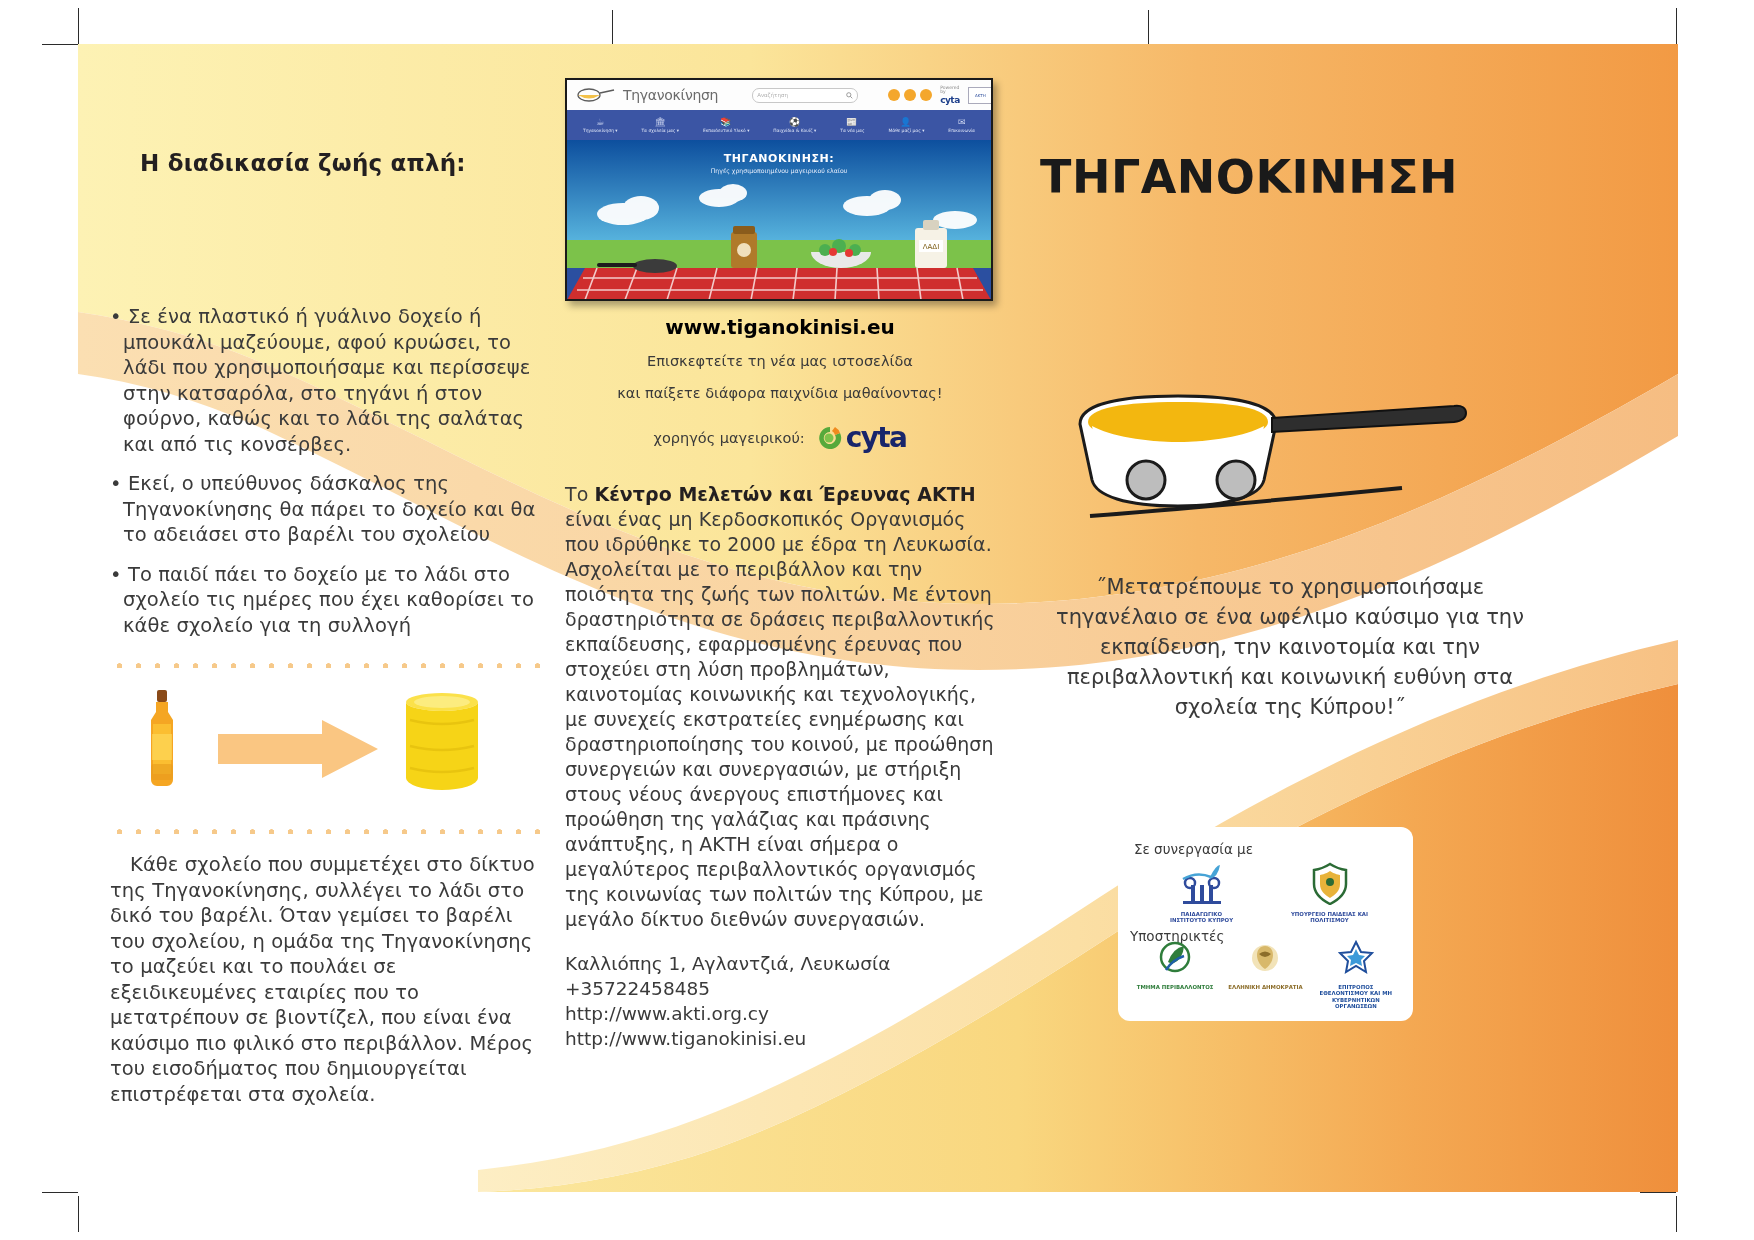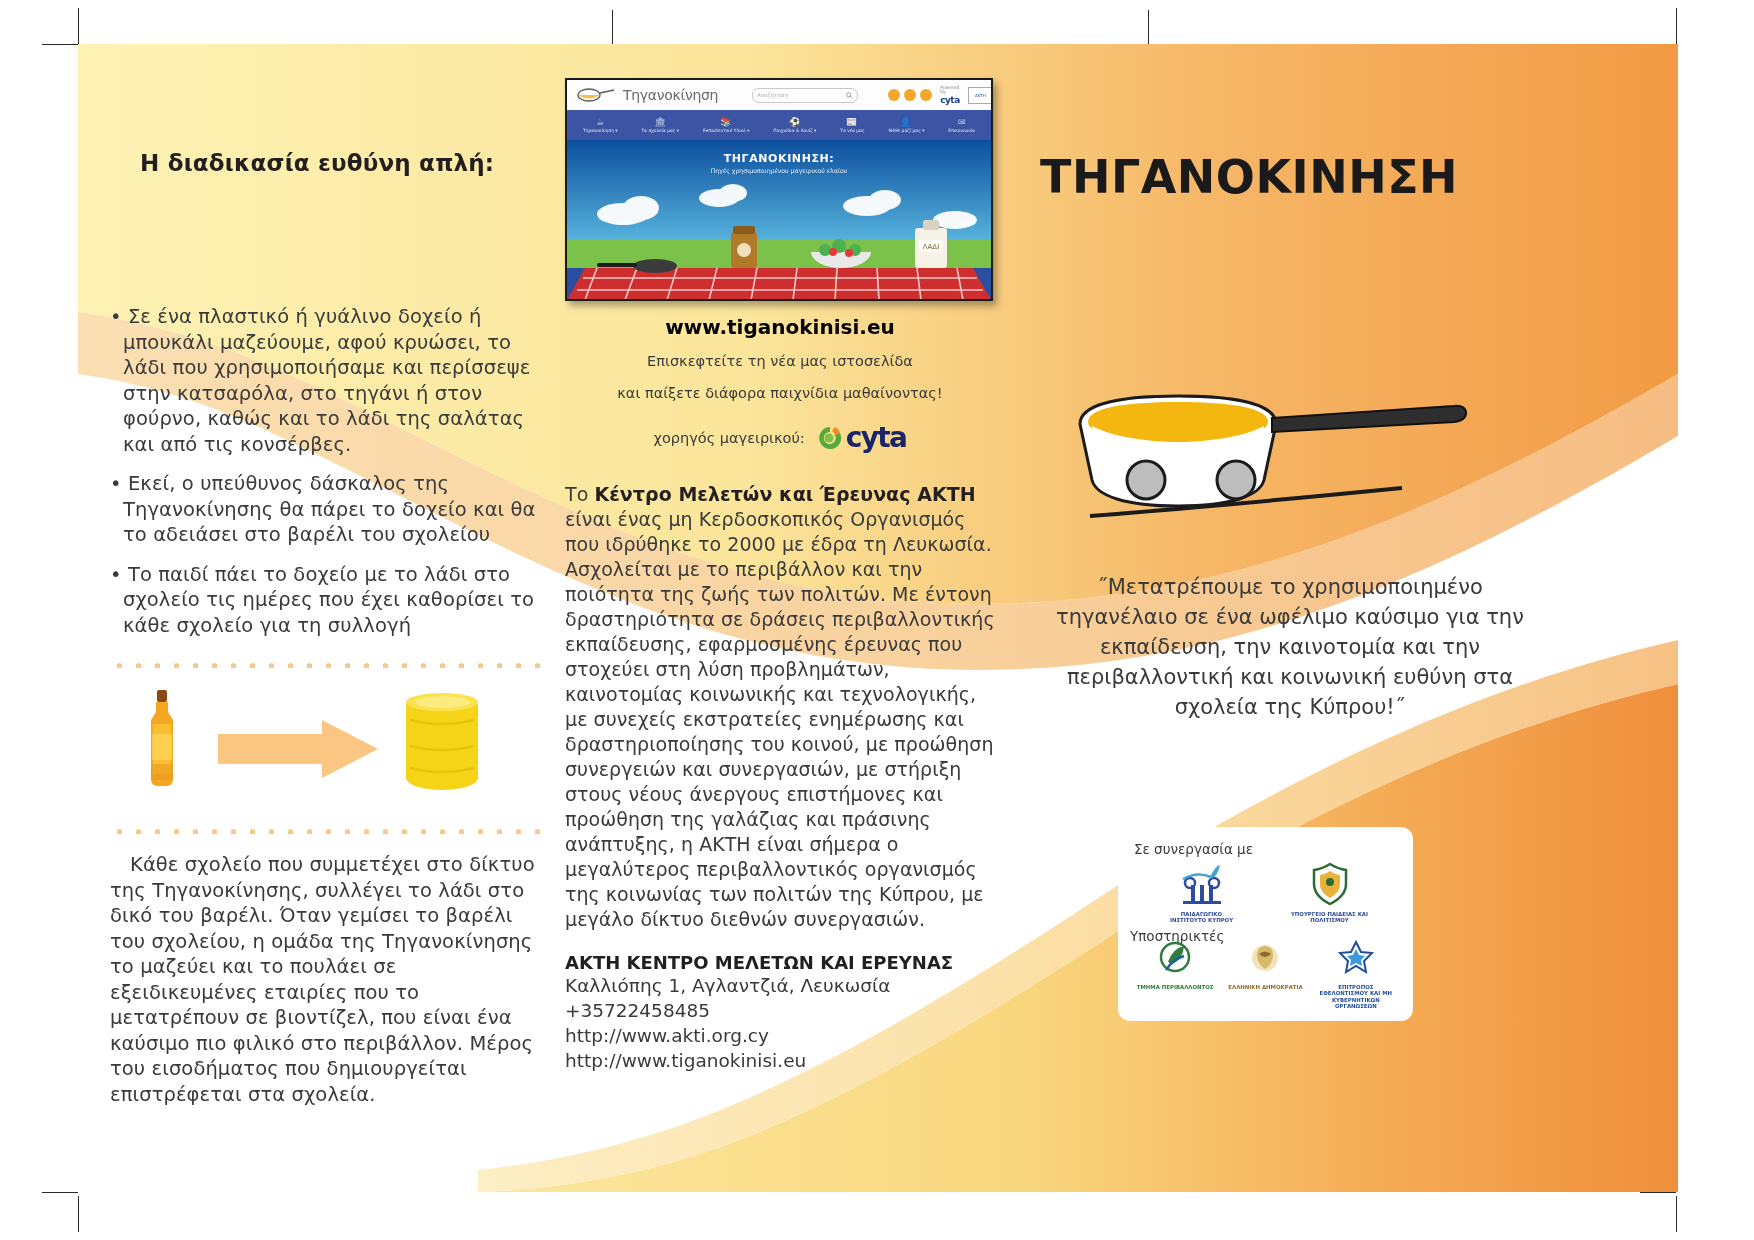--- a/index.html
+++ b/index.html
@@ -155,21 +155,21 @@
                C1360,534 1150,626 900,626 C610,626 415,492 196,390 C131,359 66,339 0,330 Z" fill="url(#gBand)"></path>
 
       <path d="M1600,640 C1380,690 1190,790 1020,900 C880,990 760,1060 640,1104 C560,1132 480,1145 400,1148 L1600,1148 Z" fill="url(#gBot)"></path>
 
       <path d="M1600,596 C1372,648 1176,752 1002,866 C864,956 742,1028 622,1074 C548,1102 474,1118 400,1126
                L400,1148 C480,1145 560,1132 640,1104 C760,1060 880,990 1020,900 C1190,790 1380,690 1600,640 Z" fill="url(#gBot2)"></path>
     </svg>
   </div>
 
   <div class="col col-left">
-    <h2 class="head-left">Η διαδικασία ευθύνη απλή:</h2>
+    <h2 class="head-left">Η διαδικασία ζωής απλή:</h2>
 
     <ul class="bullets">
       <li>• Σε ένα πλαστικό ή γυάλινο δοχείο ή μπουκάλι μαζεύουμε, αφού κρυώσει, το λάδι που χρησιμοποιήσαμε και περίσσεψε στην κατσαρόλα, στο τηγάνι ή στον φούρνο, καθώς και το λάδι της σαλάτας και από τις κονσέρβες.</li>
       <li>• Εκεί, ο υπεύθυνος δάσκαλος της Τηγανοκίνησης θα πάρει το δοχείο και θα το αδειάσει στο βαρέλι του σχολείου</li>
       <li>• Το παιδί πάει το δοχείο με το λάδι στο σχολείο τις ημέρες που έχει καθορίσει το κάθε σχολείο για τη συλλογή</li>
     </ul>
 
     <div class="dotline"></div>
 
     <div class="flowrow">
@@ -341,41 +341,40 @@
           <path d="M13,2 a11,11 0 1 0 10,6 l-5,2 a6,6 0 1 1 -5,-3 z" fill="#57a93b"></path>
           <path d="M18,2 a11,11 0 0 1 5,6 l-5,2 a6,6 0 0 0 -3,-4 z" fill="#f08a1e"></path>
           <circle cx="12" cy="13" r="4.5" fill="#7ec24a"></circle>
         </svg>
         <span class="cyta-word">cyta</span>
       </span>
     </div>
 
     <p class="akti-para"><span>Το </span><b>Κέντρο Μελετών και Έρευνας ΑΚΤΗ</b><span> είναι ένας μη Κερδοσκοπικός Οργανισμός που ιδρύθηκε το 2000 με έδρα τη Λευκωσία. Ασχολείται με το περιβάλλον και την ποιότητα της ζωής των πολιτών. Με έντονη δραστηριότητα σε δράσεις περιβαλλοντικής εκπαίδευσης, εφαρμοσμένης έρευνας που στοχεύει στη λύση προβλημάτων, καινοτομίας κοινωνικής και τεχνολογικής, με συνεχείς εκστρατείες ενημέρωσης και δραστηριοποίησης του κοινού, με προώθηση συνεργειών και συνεργασιών, με στήριξη στους νέους άνεργους επιστήμονες και προώθηση της γαλάζιας και πράσινης ανάπτυξης, η ΑΚΤΗ είναι σήμερα ο μεγαλύτερος περιβαλλοντικός οργανισμός της κοινωνίας των πολιτών της Κύπρου, με μεγάλο δίκτυο διεθνών συνεργασιών.</span></p>
 
-    <div class="contact-h">ΑΚΤΗ ΚΕΝΤΡΟ ΜΕΛΕΤΩΝ ΚΑΙ ΕΡΕΥΝΑΣ</div>
     <div class="contact">Καλλιόπης 1, Αγλαντζιά, Λευκωσία</div>
     <div class="contact">+35722458485</div>
     <div class="contact">http://www.akti.org.cy</div>
     <div class="contact">http://www.tiganokinisi.eu</div>
   </div>
 
   <div class="col col-right">
     <h1 class="title-right">ΤΗΓΑΝΟΚΙΝΗΣΗ</h1>
 
     <svg class="pan-wrap" viewBox="0 0 420 150">
       <path d="M30,40 C30,20 70,12 128,12 C186,12 226,20 226,40 L214,96 C210,112 180,122 128,122 C76,122 46,112 42,96 Z" fill="#ffffff" stroke="#1b1b1b" stroke-width="3"></path>
       <path d="M38,38 C38,24 74,18 128,18 C182,18 218,24 218,38 C218,50 182,58 128,58 C74,58 38,50 38,38 Z" fill="#f3b70f"></path>
       <path d="M42,42 C60,52 96,58 128,58 C160,58 196,52 214,42 L208,76 C200,86 168,92 128,92 C88,92 56,86 48,76 Z" fill="#ffffff"></path>
       <path d="M222,34 L404,22 C412,21 416,24 416,29 C416,34 412,37 404,38 L222,48 Z" fill="#2e2e2e" stroke="#111" stroke-width="2"></path>
       <circle cx="96" cy="96" r="19" fill="#bdbdbd" stroke="#1b1b1b" stroke-width="3"></circle>
       <circle cx="186" cy="96" r="19" fill="#bdbdbd" stroke="#1b1b1b" stroke-width="3"></circle>
       <path d="M40,132 C120,126 250,114 352,104" stroke="#1b1b1b" stroke-width="4" fill="none"></path>
     </svg>
 
-    <p class="quote">˝Μετατρέπουμε το χρησιμοποιημένο τηγανέλαιο σε ένα ωφέλιμο καύσιμο για την εκπαίδευση, την καινοτομία και την περιβαλλοντική και κοινωνική ευθύνη στα σχολεία της Κύπρου!˝</p>
+    <p class="quote">˝Μετατρέπουμε το χρησιμοποιήσαμε τηγανέλαιο σε ένα ωφέλιμο καύσιμο για την εκπαίδευση, την καινοτομία και την περιβαλλοντική και κοινωνική ευθύνη στα σχολεία της Κύπρου!˝</p>
   </div>
 
   <div class="partners">
     <div class="p-head">Σε συνεργασία με</div>
 
     <div class="p-row1">
       <div class="logo-box">
         <svg width="50" height="44" viewBox="0 0 50 44">
           <path d="M6,40 h38 v3 h-38 z" fill="#2f4b9c"></path>
           <rect x="14" y="24" width="4" height="16" fill="#2f4b9c"></rect>

